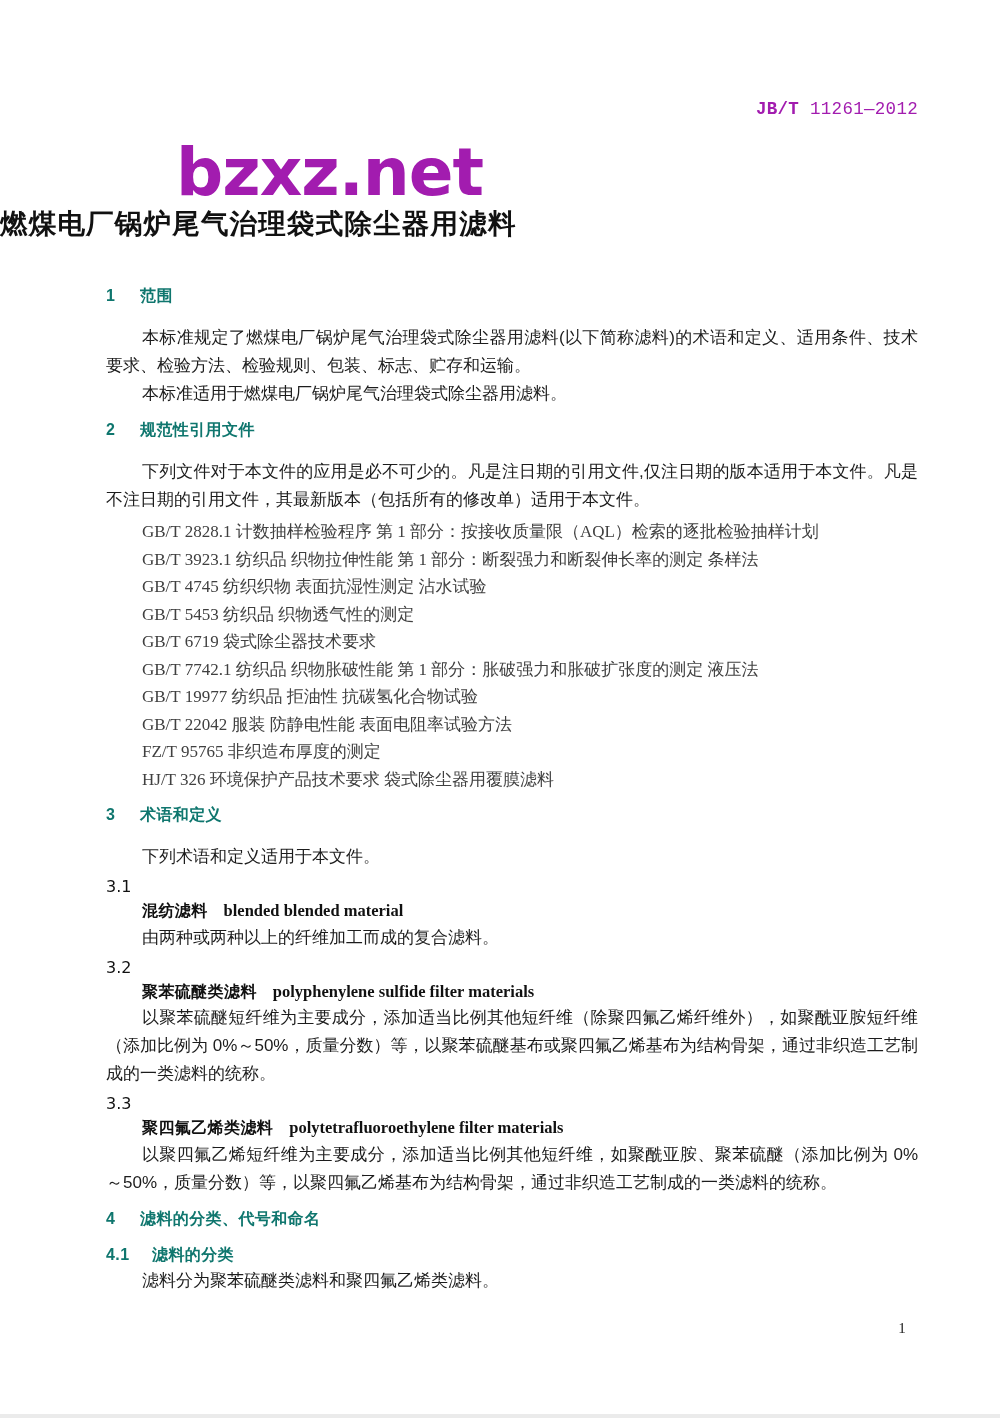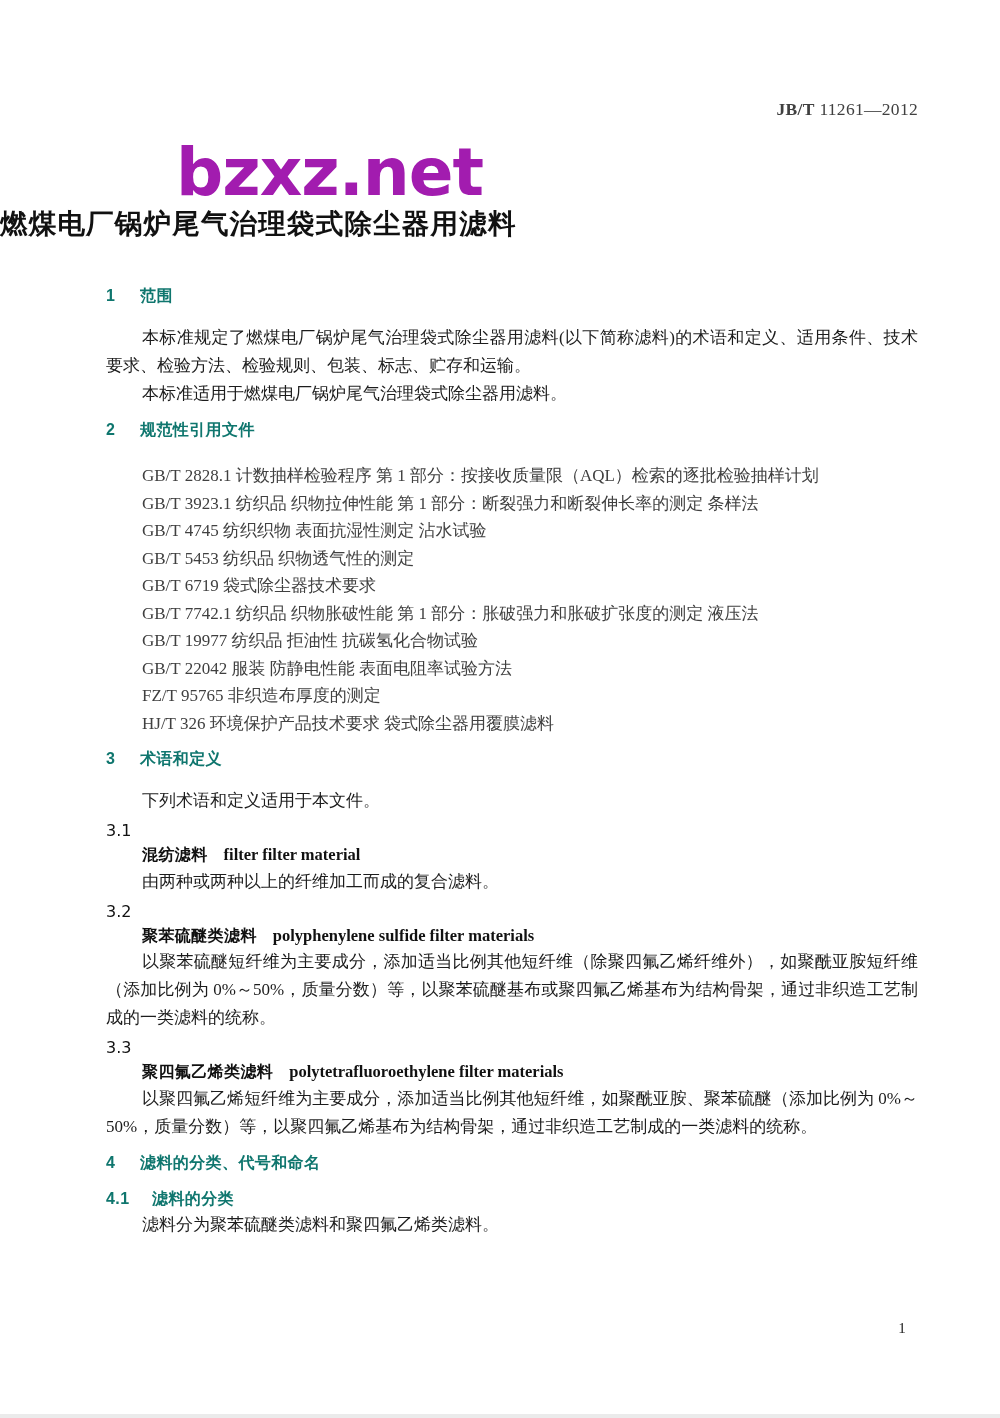--- a/index.html
+++ b/index.html
@@ -27,24 +27,24 @@
     width: 1000px;
     height: 4px;
     background: #ebebeb;
   }
 
   
   .std-header {
     position: absolute;
     top: 99px;
     right: 82px;
-    font-family: Liberation Serif, serif;
+    font-family: Liberation Mono, monospace;
     font-size: 17.5px;
     letter-spacing: 0.3px;
-    color: #404040;
+    color: #a21caf;
     white-space: nowrap;
   }
   .std-header .sc {
     font-weight: bold;
   }
 
   
   .watermark {
     position: absolute;
     top: 134px;
@@ -124,21 +124,21 @@
     font-family: "Liberation Serif", "DejaVu Serif", serif;
     font-weight: bold;
     font-size: 16.5px;
     color: #111;
     margin-left: 16px;
   }
 
   
   .para {
     margin: 0;
-    font-family: Liberation Serif, serif;
+    font-family: Liberation Sans, sans-serif;
     font-size: 17px;
     line-height: 28px;
     color: #1c1c1c;
     text-align: justify;
     text-justify: inter-ideograph;
   }
   .para.indent {
     text-indent: 36px;
   }
 
@@ -190,20 +190,21 @@
     <div class="gap-l"></div>
     <p class="para indent">本标准规定了燃煤电厂锅炉尾气治理袋式除尘器用滤料(以下简称滤料)的术语和定义、适用条件、技术要求、检验方法、检验规则、包装、标志、贮存和运输。</p>
     <p class="para indent">本标准适用于燃煤电厂锅炉尾气治理袋式除尘器用滤料。</p>
 
     <div class="gap-m"></div>
 
     <p class="clause-h">
       <span class="num">2</span><span>规范性引用文件</span>
     </p>
     <div class="gap-l"></div>
+    <p class="para indent">下列文件对于本文件的应用是必不可少的。凡是注日期的引用文件,仅注日期的版本适用于本文件。凡是不注日期的引用文件，其最新版本（包括所有的修改单）适用于本文件。</p>
 
     <div class="gap-xs"></div>
     <p class="ref-line">GB/T 2828.1    计数抽样检验程序    第 1 部分：按接收质量限（AQL）检索的逐批检验抽样计划</p>
     <p class="ref-line">GB/T 3923.1    纺织品    织物拉伸性能    第 1 部分：断裂强力和断裂伸长率的测定    条样法</p>
     <p class="ref-line">GB/T 4745    纺织织物    表面抗湿性测定    沾水试验</p>
     <p class="ref-line">GB/T 5453    纺织品    织物透气性的测定</p>
     <p class="ref-line">GB/T 6719    袋式除尘器技术要求</p>
     <p class="ref-line">GB/T 7742.1    纺织品    织物胀破性能    第 1 部分：胀破强力和胀破扩张度的测定    液压法</p>
     <p class="ref-line">GB/T 19977    纺织品    拒油性    抗碳氢化合物试验</p>
     <p class="ref-line">GB/T 22042    服装    防静电性能    表面电阻率试验方法</p>
@@ -216,21 +217,21 @@
       <span class="num">3</span><span>术语和定义</span>
     </p>
     <div class="gap-l"></div>
     <p class="para indent">下列术语和定义适用于本文件。</p>
 
     <div class="gap-s"></div>
 
     <p class="term-num">3.1</p>
     <div class="gap-s"></div>
     <p class="term-line">
-      <span class="zh">混纺滤料</span><span class="en">filter filter material</span>
+      <span class="zh">混纺滤料</span><span class="en">blended blended material</span>
     </p>
     <div class="gap-xs"></div>
     <p class="para indent">由两种或两种以上的纤维加工而成的复合滤料。</p>
 
     <div class="gap-s"></div>
 
     <p class="term-num">3.2</p>
     <div class="gap-s"></div>
     <p class="term-line">
       <span class="zh">聚苯硫醚类滤料</span><span class="en">polyphenylene sulfide filter materials</span>

